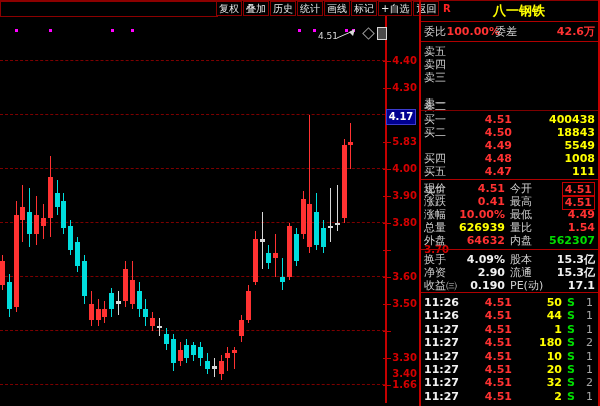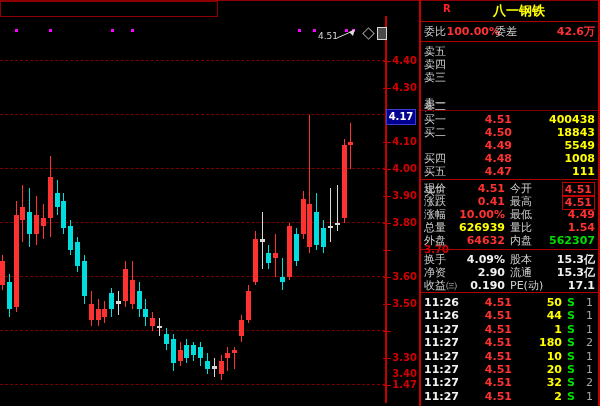--- a/index.html
+++ b/index.html
@@ -40,52 +40,62 @@
   #title-flag{color:#ff2222;font-size:10px;font-weight:bold;position:absolute;left:22px;top:-2px;}
   #title-code{color:#ffff00;font-size:13px;font-weight:bold;position:absolute;left:31px;}
   #title-name{color:#ffff00;font-size:13px;font-weight:bold;position:absolute;left:72px;}
 </style>
 </head>
 <body>
 
 <div id="app">
   <div id="topline" class="abs"></div>
   <div id="tb-empty" class="abs"></div>
+  <div id="tb-buttons" class="abs">
+      <div class="tb-btn">复权</div>
+      <div class="tb-btn">叠加</div>
+      <div class="tb-btn">历史</div>
+      <div class="tb-btn">统计</div>
+      <div class="tb-btn">画线</div>
+      <div class="tb-btn">标记</div>
+      <div class="tb-btn">+自选</div>
+      <div class="tb-btn">返回</div>
+    </div>
 
   <div id="chart" class="abs" style="left:0;top:0;width:600px;height:406px;">
       <div class="gridline abs" style="left: 0px; top: 60px; width: 385px;"></div>
       <div class="gridline abs" style="left: 0px; top: 114px; width: 385px;"></div>
       <div class="gridline abs" style="left: 0px; top: 168px; width: 385px;"></div>
       <div class="gridline abs" style="left: 0px; top: 222px; width: 385px;"></div>
       <div class="gridline abs" style="left: 0px; top: 276px; width: 385px;"></div>
       <div class="gridline abs" style="left: 0px; top: 330px; width: 385px;"></div>
       <div class="gridline abs" style="left: 0px; top: 384px; width: 385px;"></div>
       <div class="ylabel abs" style="left: 387px; top: 55px;">4.40</div>
       <div class="ytick abs" style="left: 383px; top: 61px; width: 8px;"></div>
       <div class="ylabel abs" style="left: 387px; top: 82px;">4.30</div>
       <div class="ytick abs" style="left: 383px; top: 88px; width: 8px;"></div>
-      <div class="ylabel abs" style="left: 387px; top: 136px;">4.10</div>
+      <div class="ylabel abs" style="left: 387px; top: 136px;">5.83</div>
       <div class="ytick abs" style="left: 383px; top: 142px; width: 8px;"></div>
       <div class="ylabel abs" style="left: 387px; top: 163px;">4.00</div>
       <div class="ytick abs" style="left: 383px; top: 169px; width: 8px;"></div>
       <div class="ylabel abs" style="left: 387px; top: 190px;">3.90</div>
       <div class="ytick abs" style="left: 383px; top: 196px; width: 8px;"></div>
       <div class="ylabel abs" style="left: 387px; top: 217px;">3.80</div>
       <div class="ytick abs" style="left: 383px; top: 223px; width: 8px;"></div>
       <div class="ylabel abs" style="left: 387px; top: 244px; margin-left: 32px;">3.70</div>
       <div class="ytick abs" style="left: 383px; top: 250px; width: 8px;"></div>
       <div class="ylabel abs" style="left: 387px; top: 271px;">3.60</div>
       <div class="ytick abs" style="left: 383px; top: 277px; width: 8px;"></div>
       <div class="ylabel abs" style="left: 387px; top: 298px;">3.50</div>
       <div class="ytick abs" style="left: 383px; top: 304px; width: 8px;"></div>
       <div class="ylabel abs" style="left: 387px; top: 325px; margin-top: 43px;">3.40</div>
       <div class="ytick abs" style="left: 383px; top: 331px; width: 8px;"></div>
       <div class="ylabel abs" style="left: 387px; top: 352px;">3.30</div>
       <div class="ytick abs" style="left: 383px; top: 358px; width: 8px;"></div>
-      <div class="ylabel abs" style="left: 387px; top: 379px;">1.47</div>
+      <div class="ylabel abs" style="left: 387px; top: 379px;">1.66</div>
       <div class="ytick abs" style="left: 383px; top: 385px; width: 8px;"></div>
       <div class="candle-wick abs" style="left: 2px; top: 255.4px; height: 35.1px; background: rgb(255, 50, 50);"></div>
       <div class="candle-body abs" style="left: 0px; top: 260.8px; width: 5px; height: 24.3px; background: rgb(255, 50, 50);"></div>
       <div class="candle-wick abs" style="left: 8.83px; top: 274.3px; height: 43.2px; background: rgb(0, 221, 221);"></div>
       <div class="candle-body abs" style="left: 6.83px; top: 282.4px; width: 5px; height: 27px; background: rgb(0, 221, 221);"></div>
       <div class="candle-wick abs" style="left: 15.66px; top: 201.4px; height: 110.7px; background: rgb(255, 50, 50);"></div>
       <div class="candle-body abs" style="left: 13.66px; top: 214.9px; width: 5px; height: 91.8px; background: rgb(255, 50, 50);"></div>
       <div class="candle-wick abs" style="left: 22.49px; top: 185.2px; height: 56.7px; background: rgb(255, 50, 50);"></div>
       <div class="candle-body abs" style="left: 20.49px; top: 206.8px; width: 5px; height: 13.5px; background: rgb(255, 50, 50);"></div>
       <div class="candle-wick abs" style="left: 29.32px; top: 187.9px; height: 59.4px; background: rgb(0, 221, 221);"></div>

